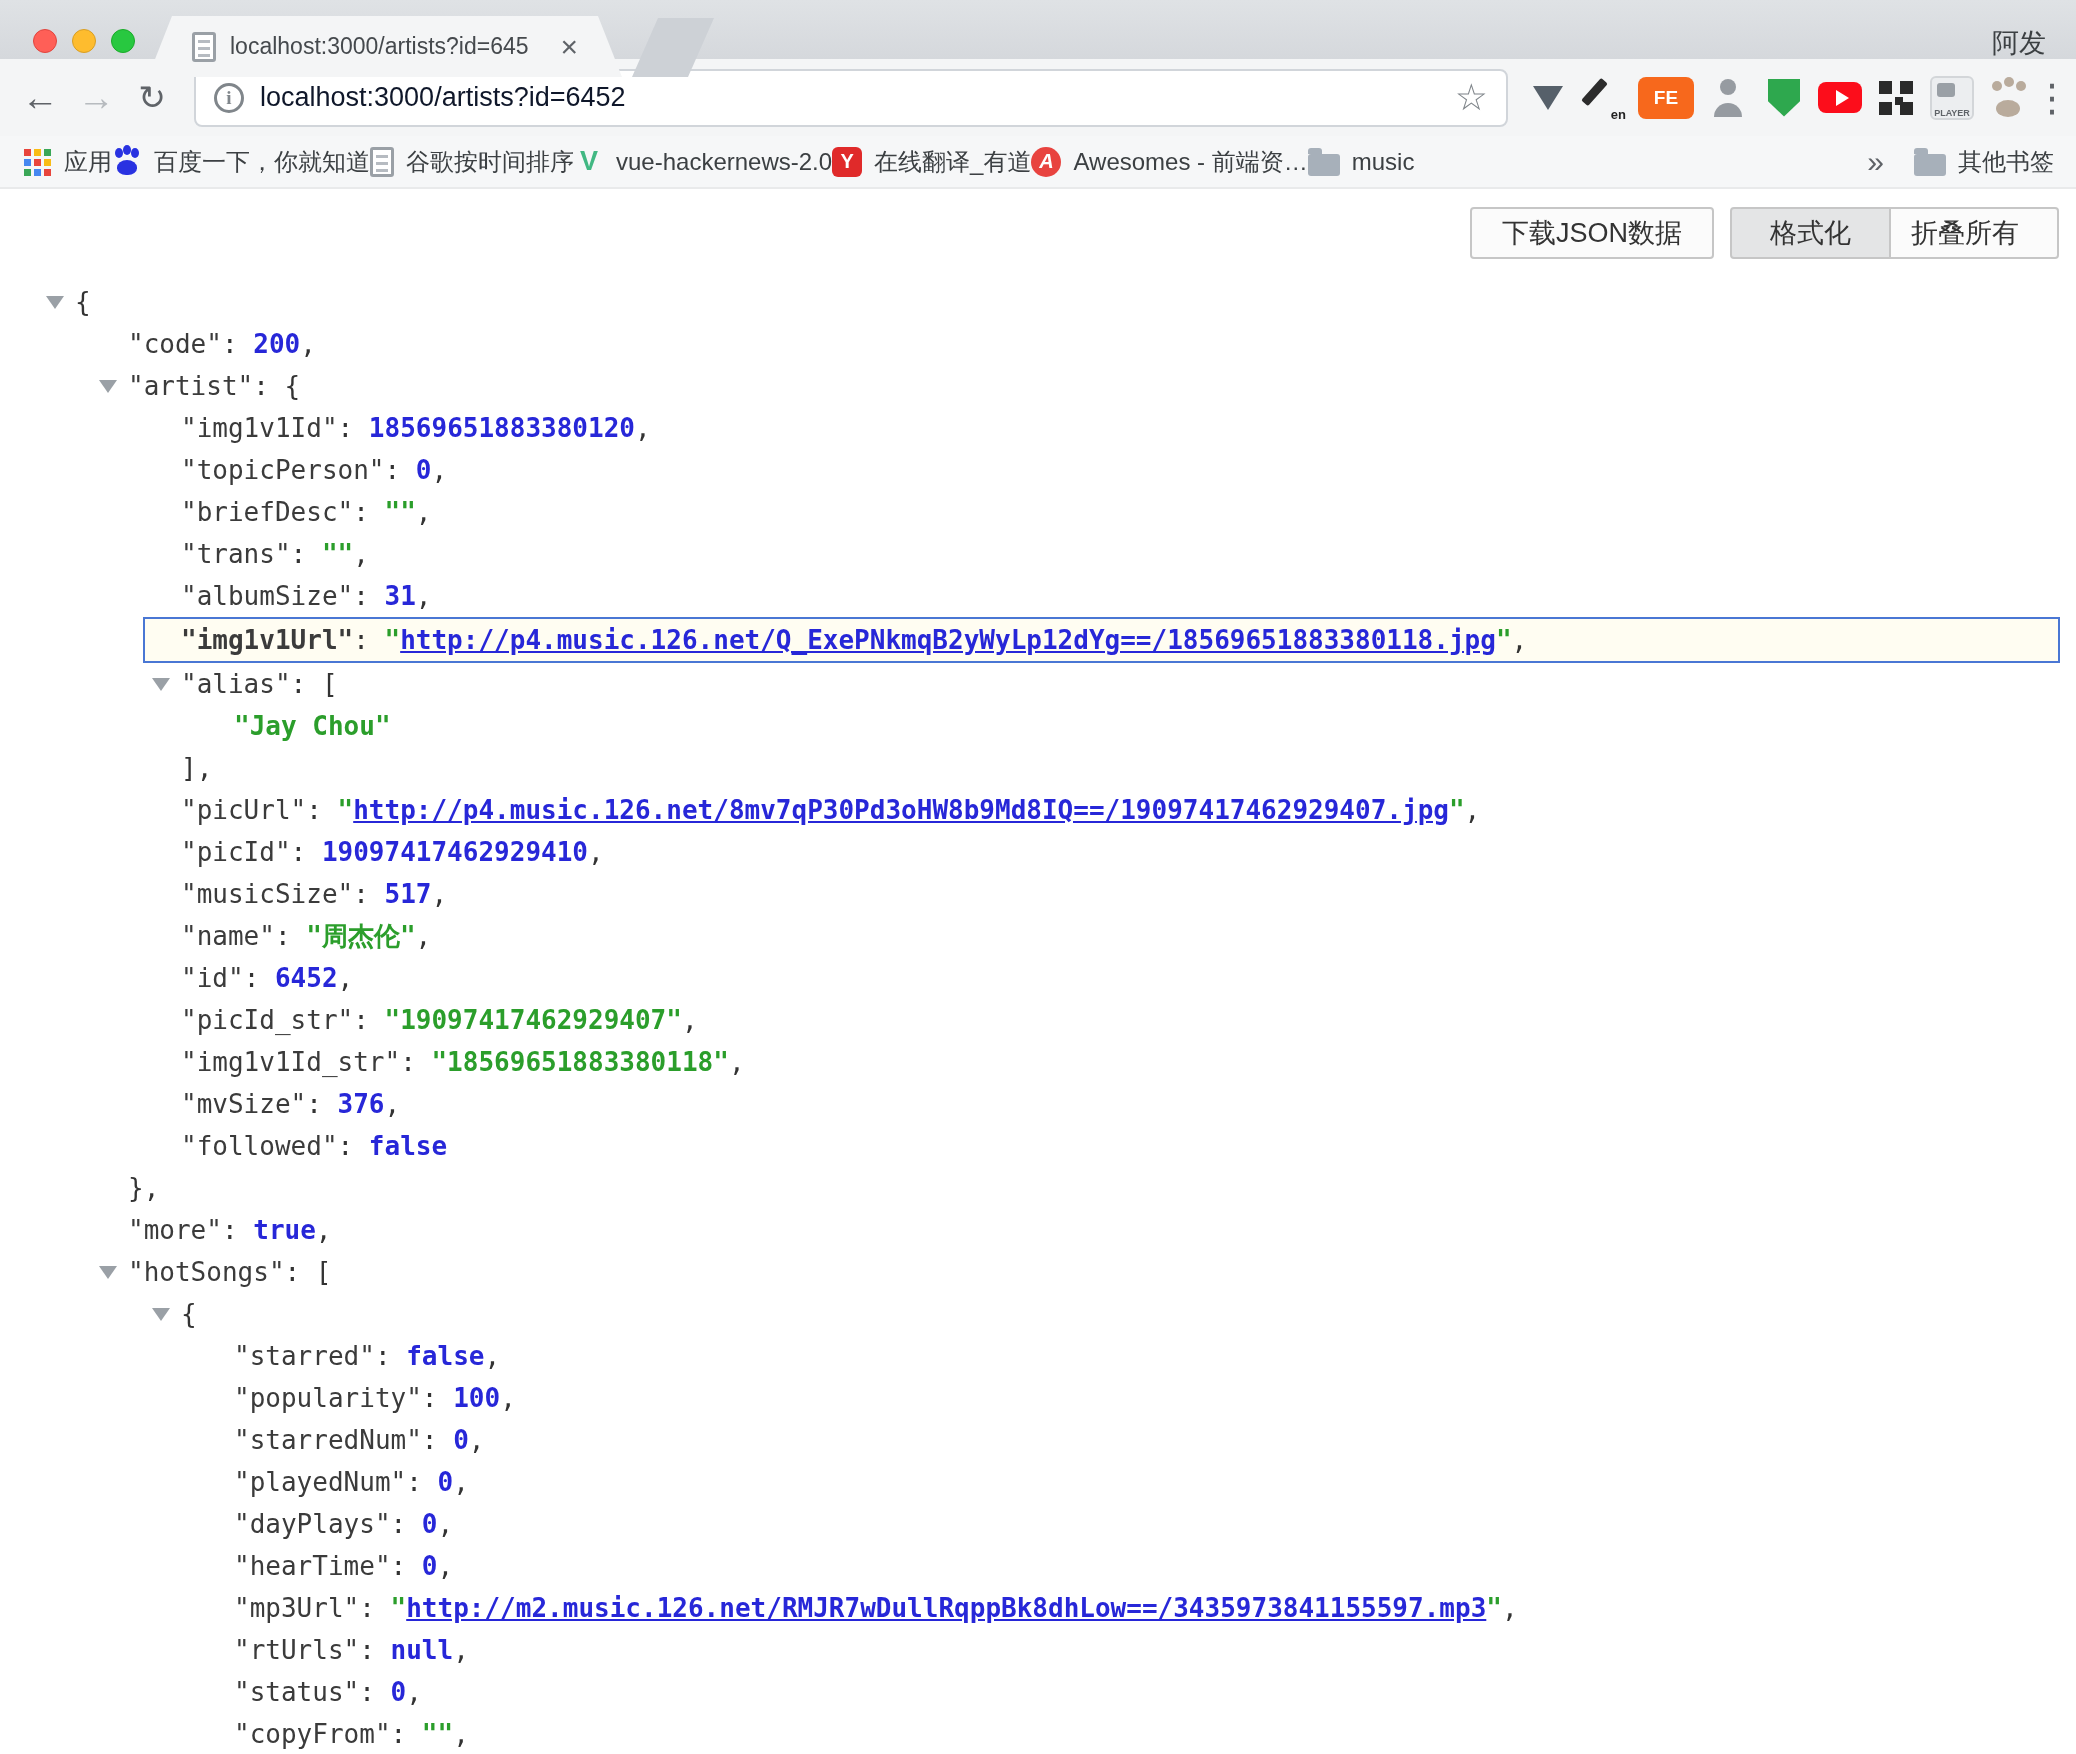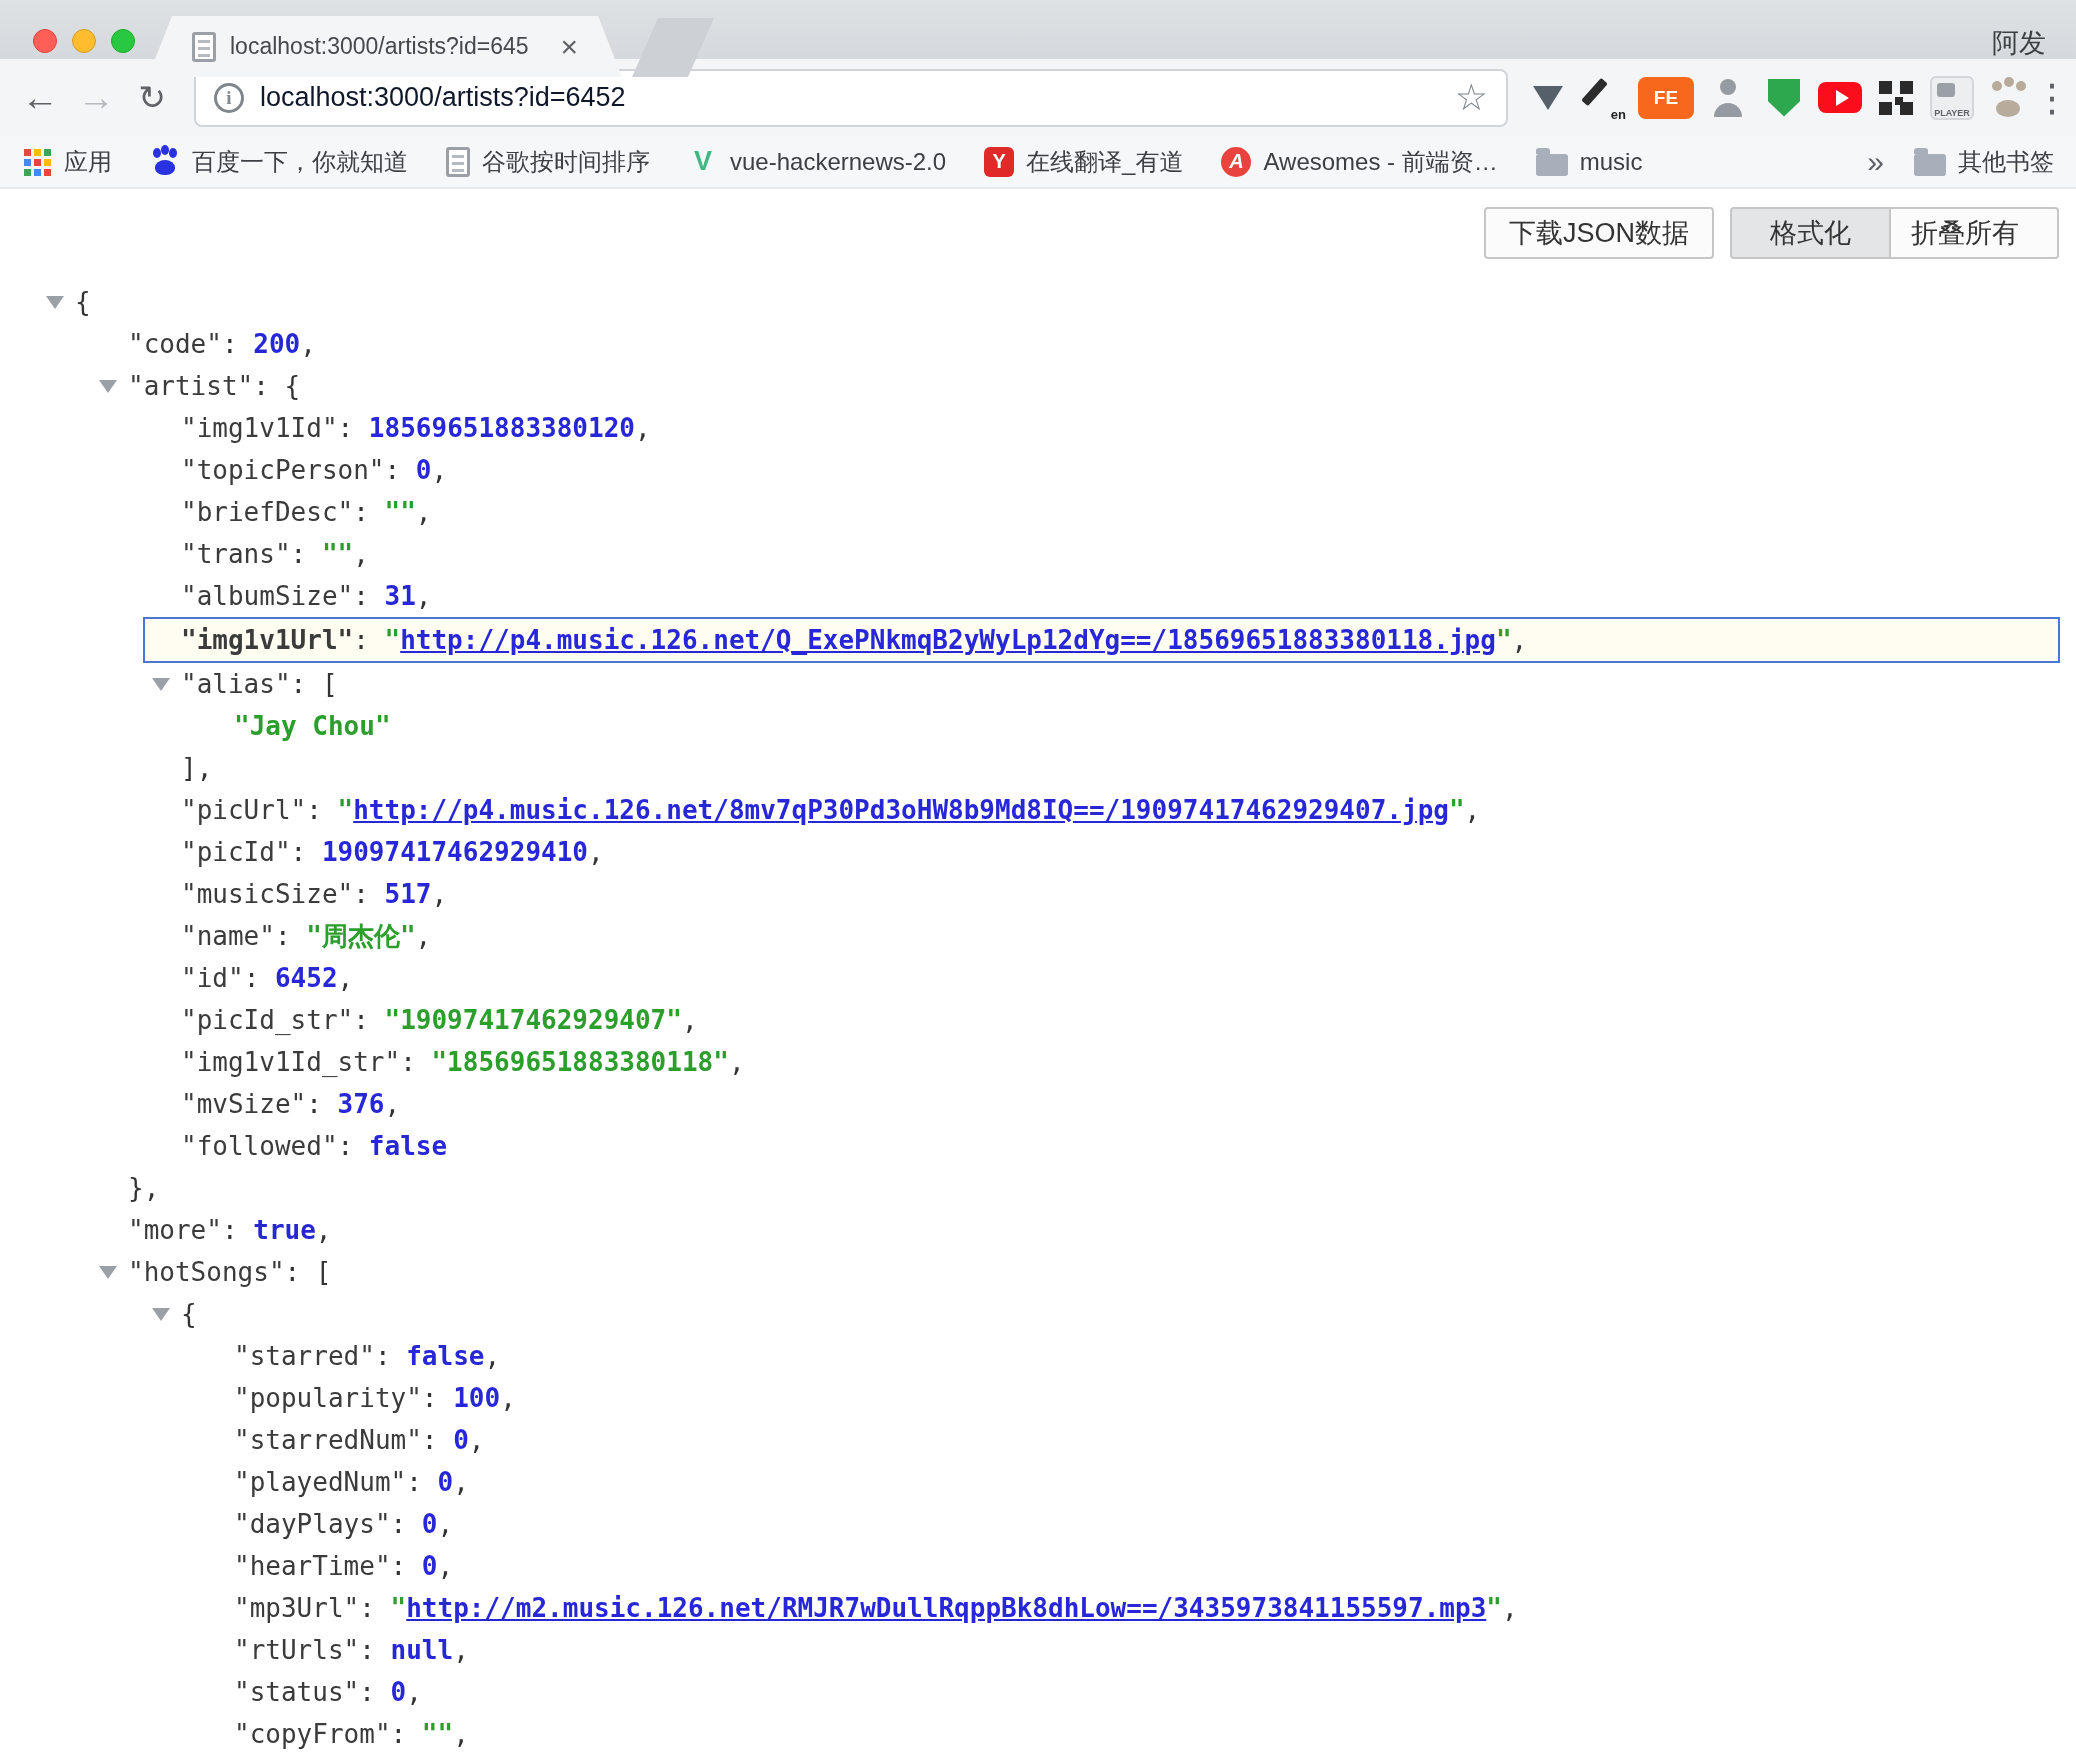--- a/index.html
+++ b/index.html
@@ -74,21 +74,21 @@
     background:#9aa0a6; border-radius:3px; }
   .paw-icon { position:relative; }
   .paw-icon::before { content:""; position:absolute; bottom:5px; left:10px; width:24px; height:17px;
     border-radius:50%; background:#b9ab9c; }
   .paw-icon::after { content:""; position:absolute; top:7px; left:6px; width:10px; height:10px;
     border-radius:50%; background:#b9ab9c; box-shadow:12px -4px 0 #b9ab9c, 24px 0 0 #b9ab9c; }
 
   
   .bookmarks { height:53px; background:#f6f7f8; border-bottom:2px solid #e9eaeb;
     display:flex; align-items:center; padding:0 22px; }
-  .bm-list { display:flex; align-items:center; gap:38px; }
+  .bm-list { display:flex; align-items:center; }
   .bm-item { display:flex; align-items:center; gap:12px; font-size:24px; color:#3c4043; white-space:nowrap; }
   .bm-ic { display:flex; align-items:center; justify-content:center; flex:none; }
   .bm-right { margin-left:auto; display:flex; align-items:center; gap:30px; }
   .chev { font-size:30px; color:#5f6368; }
 
   .apps-grid-icon { position:relative; width:30px; height:30px; }
   .apps-grid-icon::before { content:""; position:absolute; top:2px; left:2px; width:7px; height:7px;
     background:#e8453c; box-shadow:10px 0 #f9bc15, 20px 0 #3aa757, 0 10px #4688f1, 10px 10px #e8453c,
     20px 10px #f9bc15, 0 20px #3aa757, 10px 20px #4688f1, 20px 20px #e8453c; }
   .baidu-icon { position:relative; width:30px; height:30px; }
@@ -104,21 +104,21 @@
     font-weight:bold; font-size:20px; }
   .awesomes-icon { width:30px; height:30px; background:#e8433f; border-radius:50%; color:#fff;
     font-style:italic; font-weight:bold; font-size:20px; }
   .folder-icon { position:relative; width:32px; height:22px; background:#a7b0ba; border-radius:3px; margin-top:6px; }
   .folder-icon::before { content:""; position:absolute; top:-6px; left:0; width:14px; height:6px;
     background:#a7b0ba; border-radius:3px 3px 0 0; }
 
   
   .content { background:#fff; }
   .fe-header { display:flex; justify-content:flex-end; align-items:center; gap:16px; padding:18px 17px 0 0; }
-  .fe-btn { height:52px; padding:0 23px; font-size:27px; color:#333; background:#fbfbfb;
+  .fe-btn { height:52px; padding:0 30px; font-size:27px; color:#333; background:#fbfbfb;
     border:2px solid #c6c6c6; border-radius:4px; font-family:"Liberation Sans", sans-serif; cursor:pointer; }
   .fe-group { display:flex; }
   .fe-group .fe-btn { padding:0 38px; }
   .fe-group .fe-btn.first { border-radius:4px 0 0 4px; background:#e4e5e6; }
   .fe-group .fe-btn.last { border-radius:0 4px 4px 0; border-left:0;padding-left:20px; }
 
   
   .json-view { margin-top:22px; font-family:"DejaVu Sans Mono", monospace; font-size:26px; color:#333; }
   .row { position:relative; height:42px; line-height:42px; white-space:pre; }
   .caret { position:absolute; top:15px; width:0; height:0;

